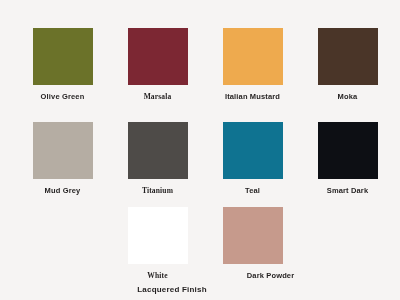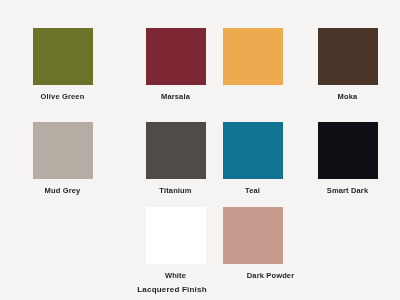--- a/index.html
+++ b/index.html
@@ -40,21 +40,21 @@
   .swatch-row.row-3 { top: 207px; }
 
   .swatch-cell {
     position: absolute;
     width: 95px;
     display: flex;
     flex-direction: column;
     align-items: center;
   }
   .swatch-cell.col-1 { left: 15px; }
-  .swatch-cell.col-2 { left: 128px; }
+  .swatch-cell.col-2 { left: 110px; font-family: Liberation Serif, serif; }
   .swatch-cell.col-3 { left: 205px; }
   .swatch-cell.col-4 { left: 300px; }
 
   .swatch-chip {
     width: 60px;
     height: 57px;
     display: block;
   }
   .swatch-label {
     margin-top: 7px;
@@ -90,20 +90,21 @@
       <div class="swatch-cell col-1">
         <span class="swatch-chip" style="background-color: rgb(107, 114, 41);"></span>
         <span class="swatch-label" style="color: rgb(34, 31, 31);">Olive Green</span>
       </div>
       <div class="swatch-cell col-2">
         <span class="swatch-chip" style="background-color: rgb(124, 39, 51);"></span>
         <span class="swatch-label" style="color: rgb(34, 31, 31);">Marsala</span>
       </div>
       <div class="swatch-cell col-3">
         <span class="swatch-chip" style="background-color: rgb(238, 170, 78);"></span>
+        <span class="swatch-label" style="color: rgb(34, 31, 31);">Italian Mustard</span>
       </div>
       <div class="swatch-cell col-4">
         <span class="swatch-chip" style="background-color: rgb(74, 53, 40);"></span>
         <span class="swatch-label" style="color: rgb(34, 31, 31);">Moka</span>
       </div>
     </div>
 
     <div class="swatch-row row-2">
       <div class="swatch-cell col-1">
         <span class="swatch-chip" style="background-color: rgb(181, 173, 163);"></span>

